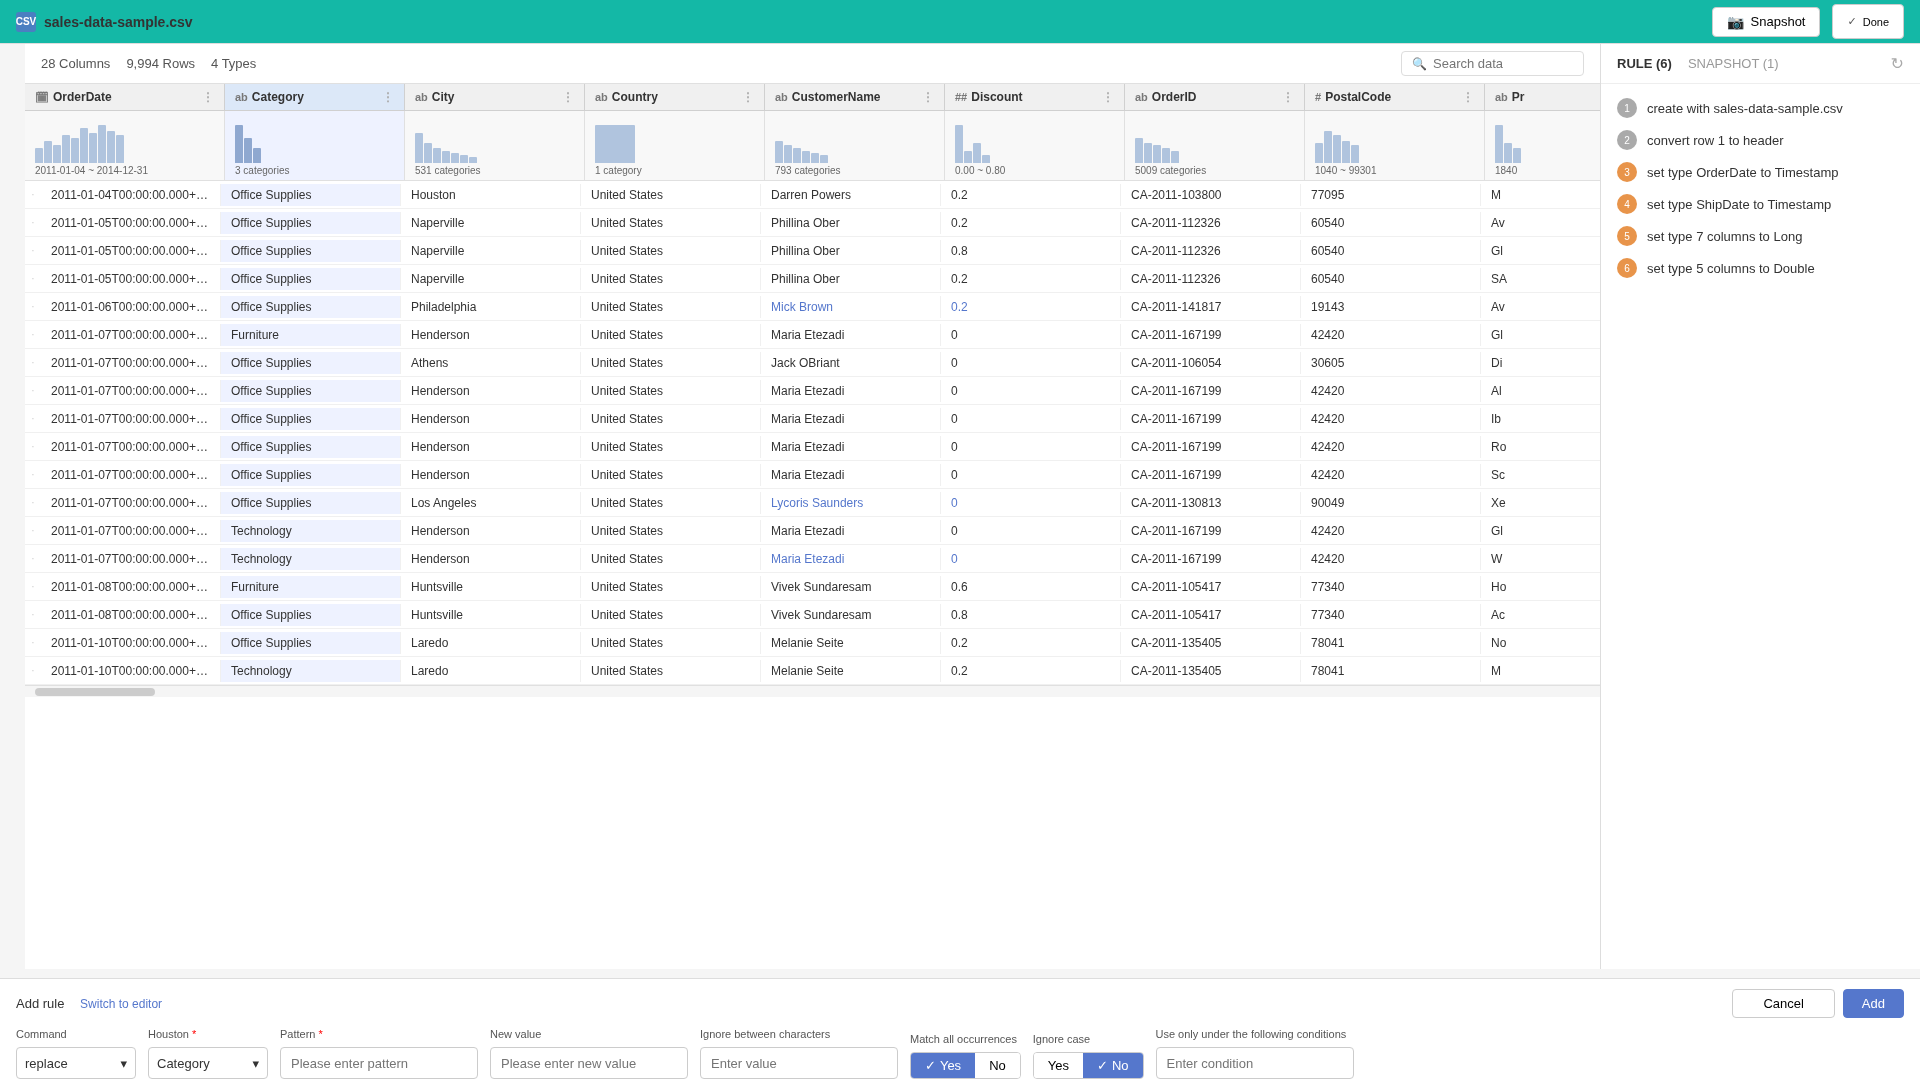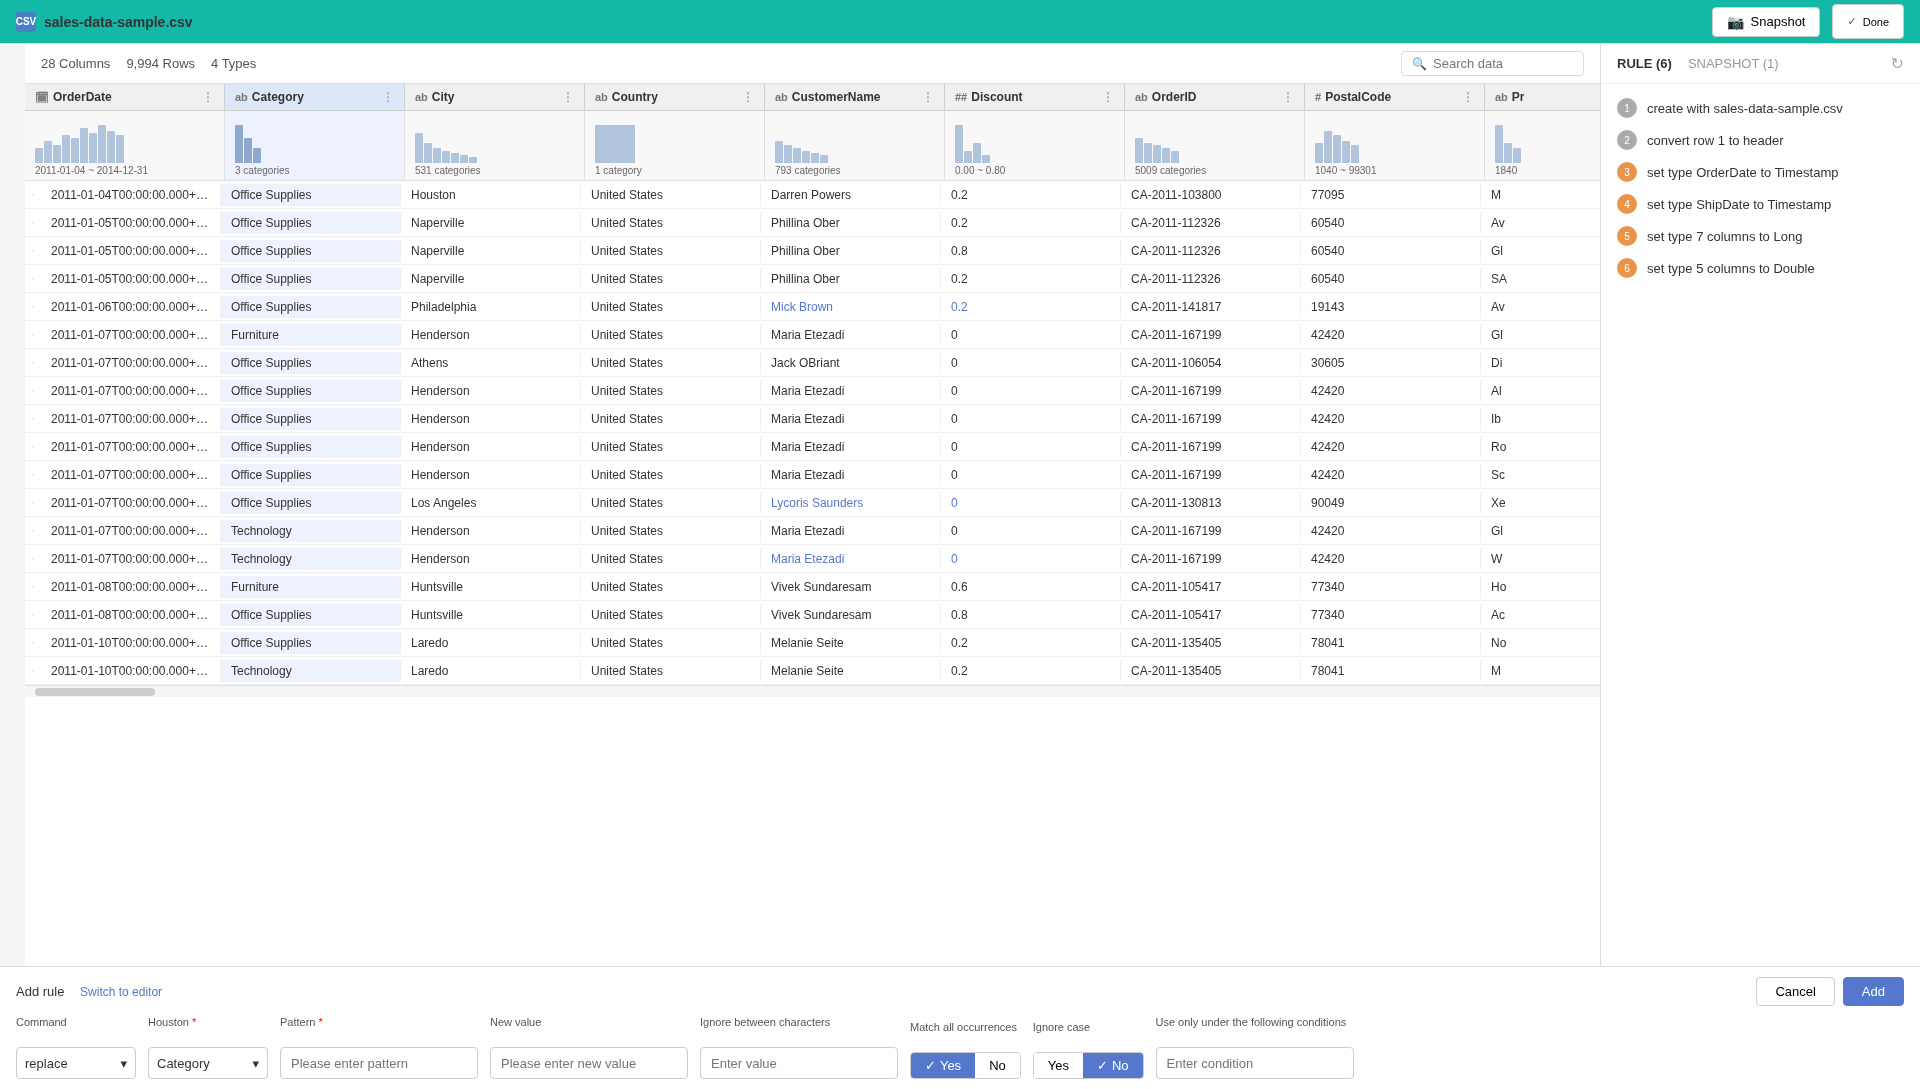--- a/index.html
+++ b/index.html
@@ -121,30 +121,30 @@
       z-index: 100;
     }
     .add-rule-top {
       display: flex; align-items: center; justify-content: space-between;
       margin-bottom: 10px;
     }
     .add-rule-label { font-size: 13px; font-weight: 400; }
     .switch-editor { font-size: 12px; color: #5577cc; cursor: pointer; margin-left: 12px; }
     .add-rule-actions { display: flex; gap: 8px; }
     .btn-cancel {
-      padding: 6px 18px; border: 1px solid #ccc; border-radius: 4px;
+      padding: 6px 30px; border: 1px solid #ccc; border-radius: 4px;
       background: #fff; cursor: pointer; font-size: 13px;
     }
     .btn-add {
       padding: 6px 18px; border: 1px solid #5577cc; border-radius: 4px;
       background: #5577cc; color: #fff; cursor: pointer; font-size: 13px;
     }
 
     .add-rule-fields { display: flex; gap: 12px; align-items: flex-end; flex-wrap: nowrap; }
-    .field-group { display: flex; flex-direction: column; gap: 19px; }
+    .field-group { display: flex; flex-direction: column; gap: 7px; }
     .field-label { font-size: 11px; color: #555; font-weight: 500; }
     .field-label .required { color: red; }
 
     .select-field {
       height: 32px; border: 1px solid #ccc; border-radius: 4px;
       padding: 0 8px; font-size: 13px; background: #fff; min-width: 120px;
       display: flex; align-items: center; justify-content: space-between; cursor: pointer;
     }
     .input-field {
       height: 32px; border: 1px solid #ccc; border-radius: 4px;

